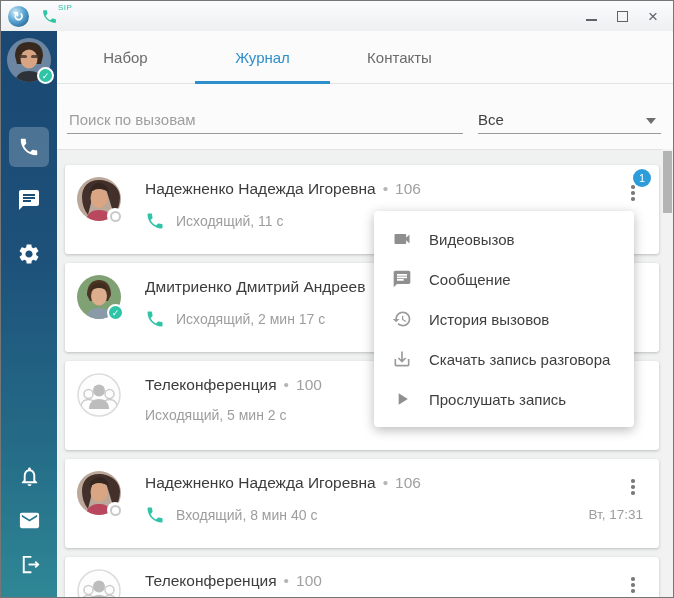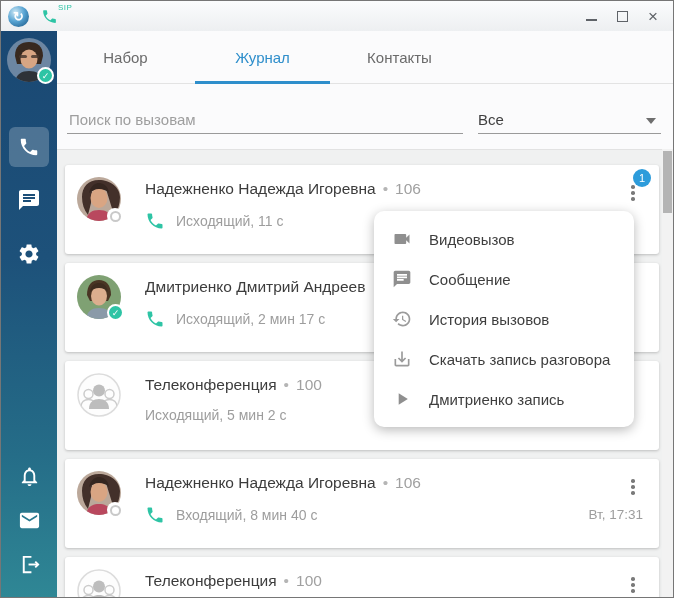--- a/index.html
+++ b/index.html
@@ -70,21 +70,21 @@
   .num{color:#a0a0a0;}
   .sub-row{margin-left:68px;margin-top:13px;display:flex;align-items:center;gap:11px;
     font-size:14px;color:#9d9d9d;}
   .time{position:absolute;right:16px;top:48px;font-size:13.5px;color:#9d9d9d;}
   .kebab{position:absolute;right:18px;top:20px;width:16px;height:26px;cursor:pointer;
     display:flex;flex-direction:column;align-items:center;gap:2.5px;}
   .kebab i{width:3.5px;height:3.5px;border-radius:50%;background:#7a7a7a;}
   .badge{position:absolute;right:8px;top:4px;width:18px;height:18px;border-radius:50%;
     background:#2d9cdb;color:#fff;font-size:11px;display:flex;align-items:center;justify-content:center;z-index:5;}
   
-  .menu{position:absolute;left:317px;top:180px;width:260px;background:#fff;border-radius:10px;
+  .menu{position:absolute;left:317px;top:180px;width:260px;background:#fff;border-radius:4px;
     box-shadow:0 3px 12px rgba(0,0,0,.28);padding:8px 0;z-index:10;}
   .menu-item{height:40px;display:flex;align-items:center;padding-left:18px;gap:17px;
     font-size:15px;color:#3e3e3e;cursor:pointer;}
   
   .scroll-track{position:absolute;right:0;top:118px;bottom:0;width:11px;background:#f2f2f2;}
   .scroll-thumb{position:absolute;right:1px;top:2px;width:9px;height:62px;background:#b4b4b4;cursor:pointer;}
 </style>
 </head>
 <body>
 
@@ -381,21 +381,21 @@
       <div class="menu-item">
         <svg width="20" height="20" viewBox="0 0 24 24">
             <path fill="#9b9b9b" d="M19 12v7H5v-7H3v7c0 1.1.9 2 2 2h14c1.1 0 2-.9 2-2v-7h-2zm-6 .67l2.59-2.58L17 11.5l-5 5-5-5 1.41-1.41L11 12.67V3h2v9.67z"></path>
           </svg>
         <span>Скачать запись разговора</span>
       </div>
       <div class="menu-item">
         <svg width="20" height="20" viewBox="0 0 24 24">
             <path fill="#8f8f8f" d="M8 5v14l11-7z"></path>
           </svg>
-        <span>Дмитриенко запись</span>
+        <span>Прослушать запись</span>
       </div>
     </div>
 
     <div class="scroll-track" style="top:118px;">
       <div class="scroll-thumb"></div>
     </div>
 
   </div>
 </div>
 

